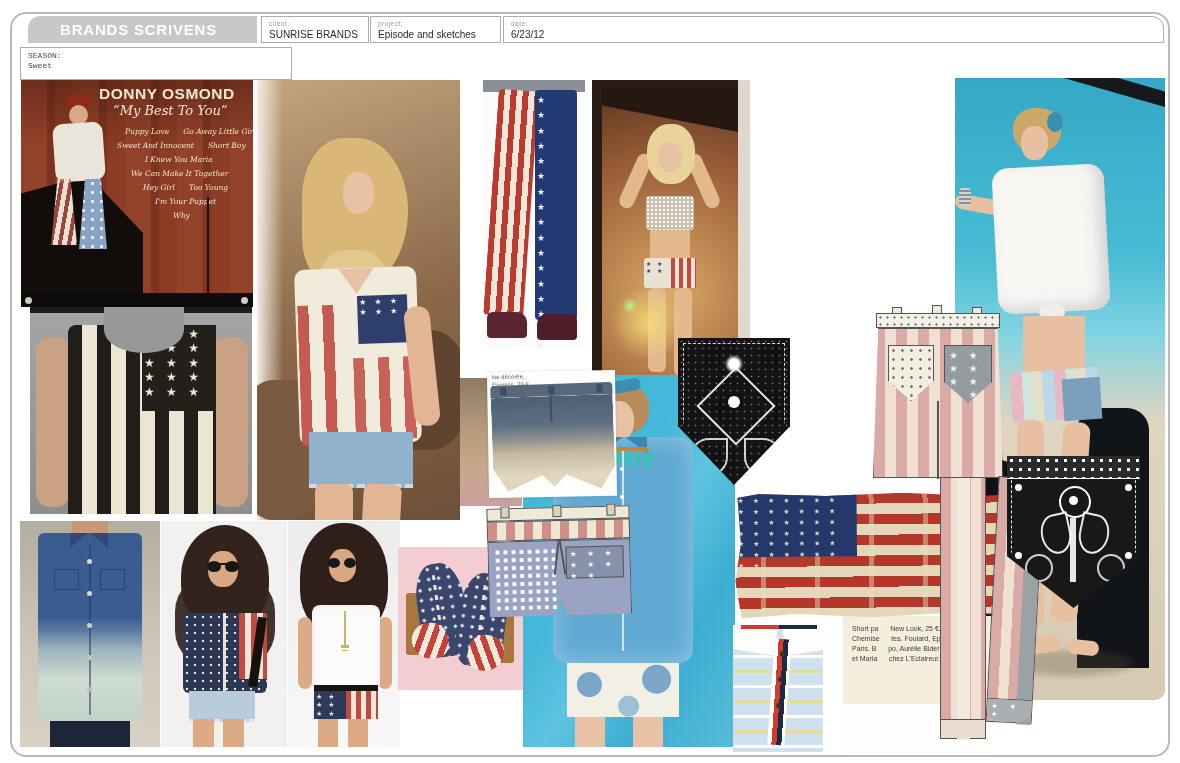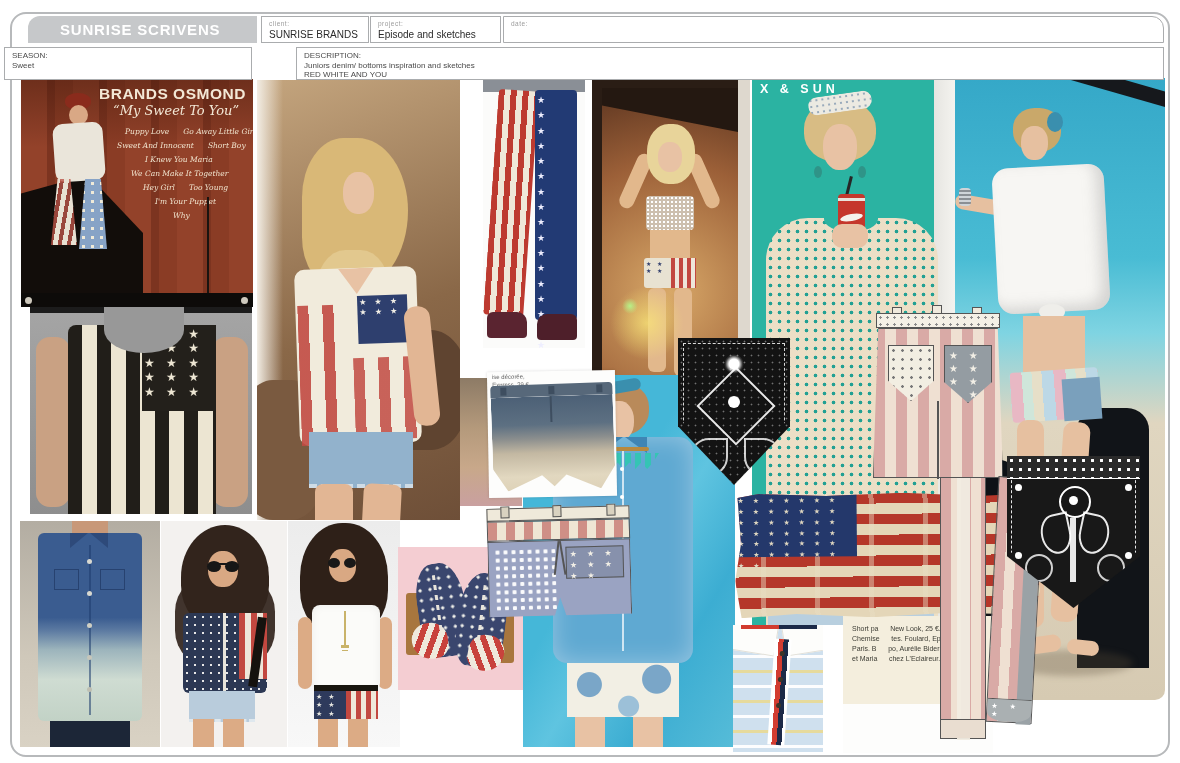--- a/index.html
+++ b/index.html
@@ -88,49 +88,45 @@
   #boot{left:398px;top:547px;width:125px;height:143px;z-index:2;background:#f4cdd2;}
   
   #polo{left:733px;top:625px;width:90px;height:127px;z-index:2;background:#cfe0ee;}
 </style>
 </head>
 <body>
 
 <div class="page">
 
   <div class="hdr-brand">
-    <span>SUNRISE SCRIVENS</span>
+    <span>BRANDS SCRIVENS</span>
   </div>
   <div class="fld" style="left:261px;width:108px;">
     <div class="lbl">client:</div>
     <div class="val">SUNRISE BRANDS</div>
   </div>
   <div class="fld" style="left:370px;width:131px;">
     <div class="lbl">project:</div>
     <div class="val">Episode and sketches</div>
   </div>
   <div class="fld" style="left:503px;width:661px;border-top-right-radius:12px;">
     <div class="lbl">date:</div>
-  </div>
-  <div class="fld2" style="left:4px;width:248px;">
+    <div class="val">6/23/12</div>
+  </div>
+  <div class="fld2" style="left:20px;width:272px;font-family:Liberation Mono, monospace;">
     <div class="l1">SEASON:</div>
     <div class="l2">Sweet</div>
   </div>
-  <div class="fld2" style="left:296px;width:868px;">
-    <div class="l1">DESCRIPTION:</div>
-    <div class="l2">Juniors denim/ bottoms inspiration and sketches</div>
-    <div class="l2" style="margin-top:0;">RED WHITE AND YOU</div>
-  </div>
 
   <div class="board">
 
     <div class="tile" id="album">
       <div class="ab" style="left:0;top:0;width:232px;height:228px;background:linear-gradient(180deg,rgba(40,10,0,.35),rgba(40,10,0,0) 30%);"></div>
-      <div class="artist">BRANDS OSMOND</div>
-      <div class="title">“My Sweet To You”</div>
+      <div class="artist">DONNY OSMOND</div>
+      <div class="title">“My Best To You”</div>
       <div class="trk" style="left:104px;top:48px;"><b>Puppy Love</b><span>Go Away Little Girl</span></div>
       <div class="trk" style="left:96px;top:62px;"><b>Sweet And Innocent</b><span>Short Boy</span></div>
       <div class="trk" style="left:124px;top:76px;"><span>I Knew You Maria</span></div>
       <div class="trk" style="left:110px;top:90px;"><span>We Can Make It Together</span></div>
       <div class="trk" style="left:122px;top:104px;"><b>Hey Girl</b><span>Too Young</span></div>
       <div class="trk" style="left:134px;top:118px;"><span>I'm Your Puppet</span></div>
       <div class="trk" style="left:152px;top:132px;"><span>Why</span></div>
       <div class="ab" style="left:0;top:96px;width:122px;height:132px;background:#120d0a;clip-path:polygon(0 14%,55% 0,100% 44%,100% 100%,0 100%);"></div>
       <div class="ab" style="left:44px;top:14px;width:26px;height:16px;background:#8a2b1c;border-radius:50% 50% 40% 40%;"></div>
       <div class="ab" style="left:48px;top:26px;width:19px;height:20px;background:#d9a885;border-radius:50%;"></div>
@@ -247,38 +243,20 @@
       <div class="ab" style="left:52px;top:178px;width:52px;height:30px;background:#e8e2d2;border-radius:3px;">
         <div class="stars" style="font-size:6px;color:#33406e;letter-spacing:2px;padding:3px 2px;width:24px;">★ ★ ★ ★</div>
         <div class="ab" style="left:27px;top:0;width:25px;height:30px;background:repeating-linear-gradient(90deg,#c24840 0 4px,#eee6da 4px 8px);"></div>
       </div>
       <div class="ab" style="left:56px;top:208px;width:18px;height:84px;background:#e2b88c;border-radius:6px;"></div>
       <div class="ab" style="left:82px;top:208px;width:18px;height:88px;background:#e2b88c;border-radius:6px;"></div>
       <div class="ab" style="left:18px;top:206px;width:74px;height:74px;background:radial-gradient(rgba(250,230,120,.75),rgba(250,230,120,0) 70%);"></div>
       <div class="ab" style="left:30px;top:218px;width:16px;height:16px;background:radial-gradient(rgba(180,250,140,.9),rgba(180,250,140,0) 70%);"></div>
     </div>
 
-    <div class="tile" id="coke">
-      <div class="ab" style="left:182px;top:0;width:21px;height:547px;background:linear-gradient(90deg,#e6e5e1,#f4f3ef);"></div>
-      <div class="headline">X &amp; SUN</div>
-      <div class="ab" style="left:52px;top:22px;width:72px;height:62px;background:#d8bc84;border-radius:46%;"></div>
-      <div class="ab" style="left:56px;top:16px;width:64px;height:18px;background:#eceae2;border-radius:10px;transform:rotate(-8deg);background-image:radial-gradient(#9ab 1px,transparent 1.2px);background-size:6px 6px;"></div>
-      <div class="ab" style="left:71px;top:46px;width:34px;height:46px;background:#e8c2a4;border-radius:46%;"></div>
-      <div class="ab" style="left:62px;top:88px;width:8px;height:12px;background:#2f9488;border-radius:50%;"></div>
-      <div class="ab" style="left:106px;top:88px;width:8px;height:12px;background:#2f9488;border-radius:50%;"></div>
-      <div class="ab" style="left:14px;top:140px;width:172px;height:407px;background:#ecdfc6;background-image:radial-gradient(#22a093 1.7px,transparent 2.1px);background-size:9px 9px;border-radius:42px 42px 0 0;"></div>
-      <div class="ab" style="left:72px;top:128px;width:54px;height:26px;background:#2bb3a2;border-radius:0 0 50% 50%;"></div>
-      <div class="ab" style="left:95px;top:98px;width:3px;height:24px;background:#262626;transform:rotate(14deg);"></div>
-      <div class="ab" style="left:86px;top:116px;width:27px;height:48px;background:#c5372c;border-radius:4px;">
-        <div class="ab" style="left:0;top:4px;width:27px;height:3px;background:#e9e4dc;"></div>
-        <div class="ab" style="left:2px;top:20px;width:23px;height:7px;background:#f5f2ec;border-radius:50% 50% 50% 50%/60% 40% 60% 40%;transform:rotate(-8deg);"></div>
-      </div>
-      <div class="ab" style="left:80px;top:146px;width:36px;height:24px;background:#e8c2a4;border-radius:10px;"></div>
-      <div class="ab" style="left:16px;top:512px;width:166px;height:35px;background:#b8cfdf;"></div>
-    </div>
 
     <div class="tile" id="jeep">
       <div class="ab" style="left:108px;top:6px;width:150px;height:15px;background:#16181c;transform:rotate(16deg);"></div>
       <div class="ab" style="left:0px;top:382px;width:62px;height:220px;background:#0e1116;border-radius:18px 18px 0 0;"></div>
       <div class="ab" style="left:122px;top:330px;width:72px;height:260px;background:#111418;border-radius:22px 22px 0 0;"></div>
       <div class="ab" style="left:0;top:120px;width:58px;height:15px;background:#e6c0a0;border-radius:8px;transform:rotate(10deg);"></div>
       <div class="ab" style="left:4px;top:110px;width:12px;height:18px;background:repeating-linear-gradient(180deg,#cfd4d8 0 2px,#8a8f94 2px 4px);border-radius:4px;"></div>
       <div class="ab" style="left:58px;top:30px;width:48px;height:44px;background:#c9a86a;border-radius:45%;"></div>
       <div class="ab" style="left:92px;top:34px;width:16px;height:20px;background:#3a8fae;border-radius:50%;"></div>
       <div class="ab" style="left:66px;top:48px;width:27px;height:34px;background:#e6c0a0;border-radius:46%;"></div>

